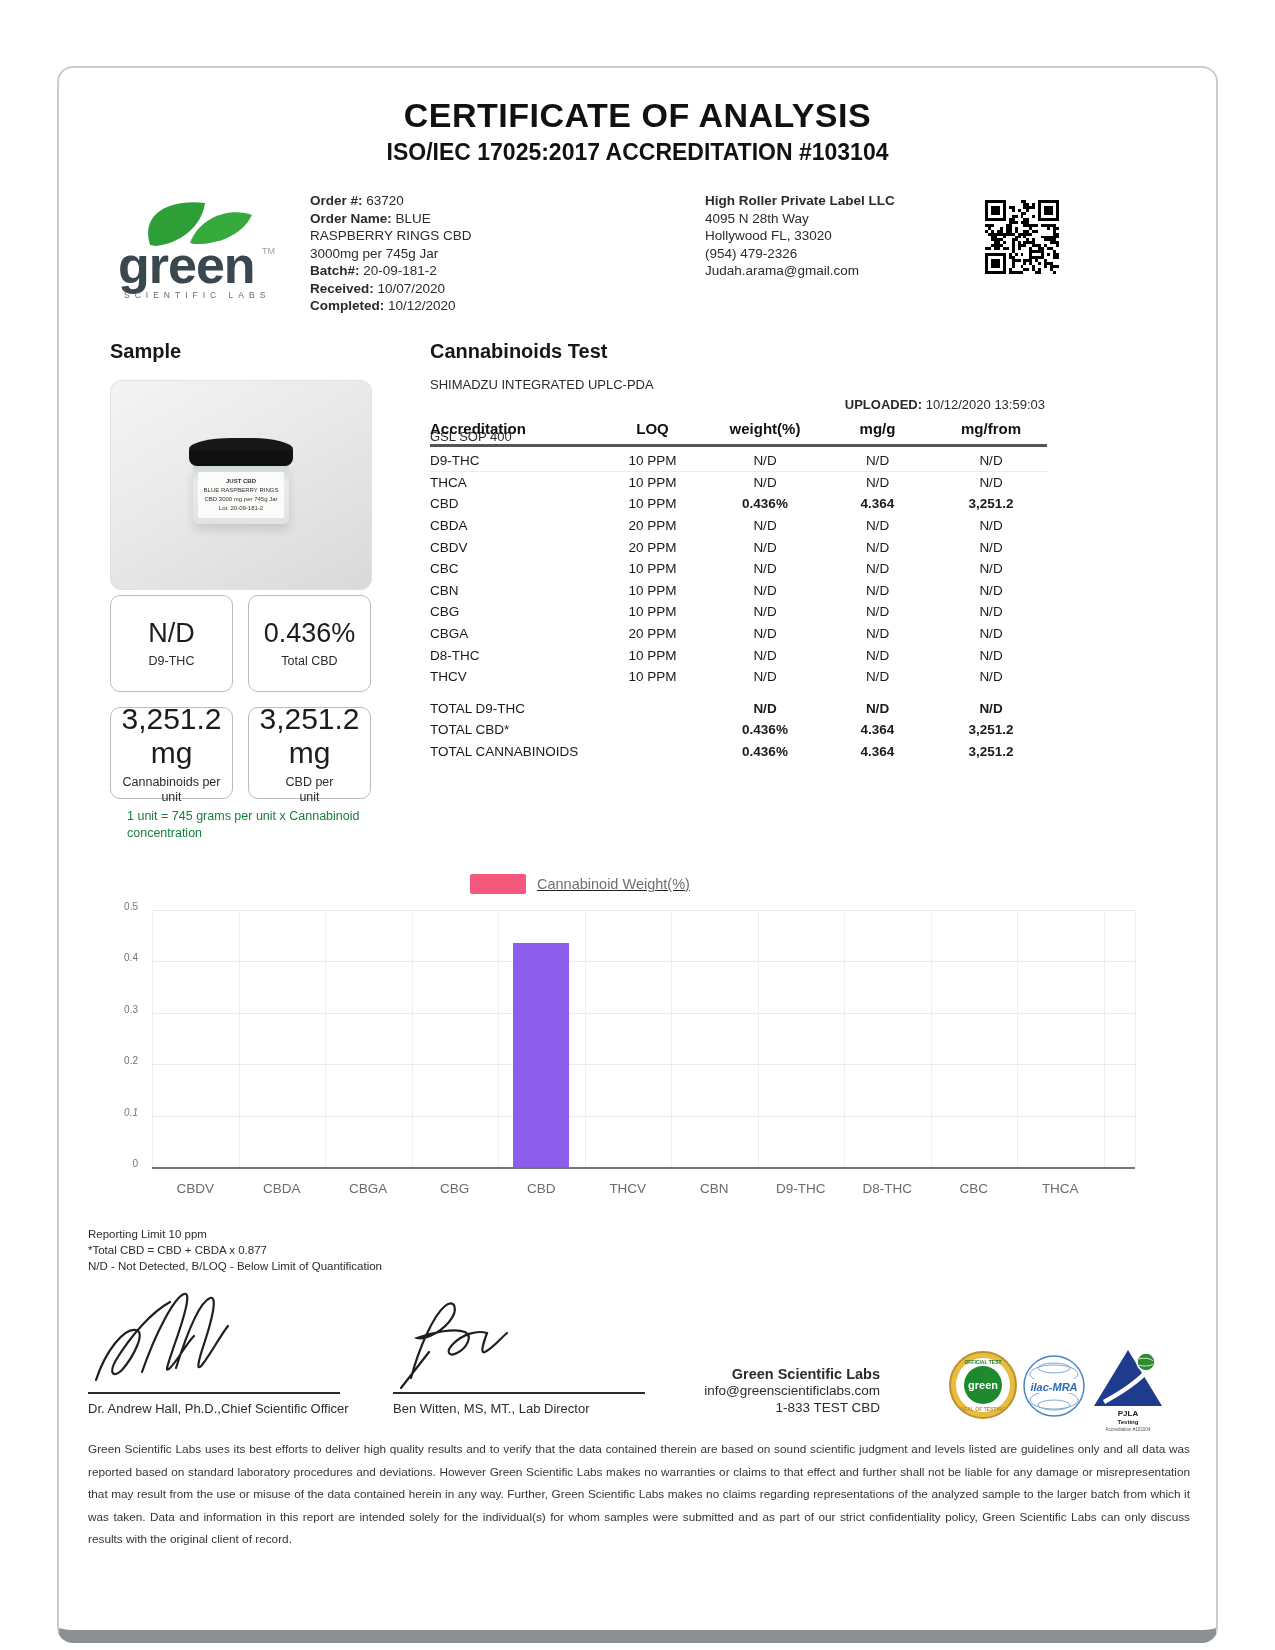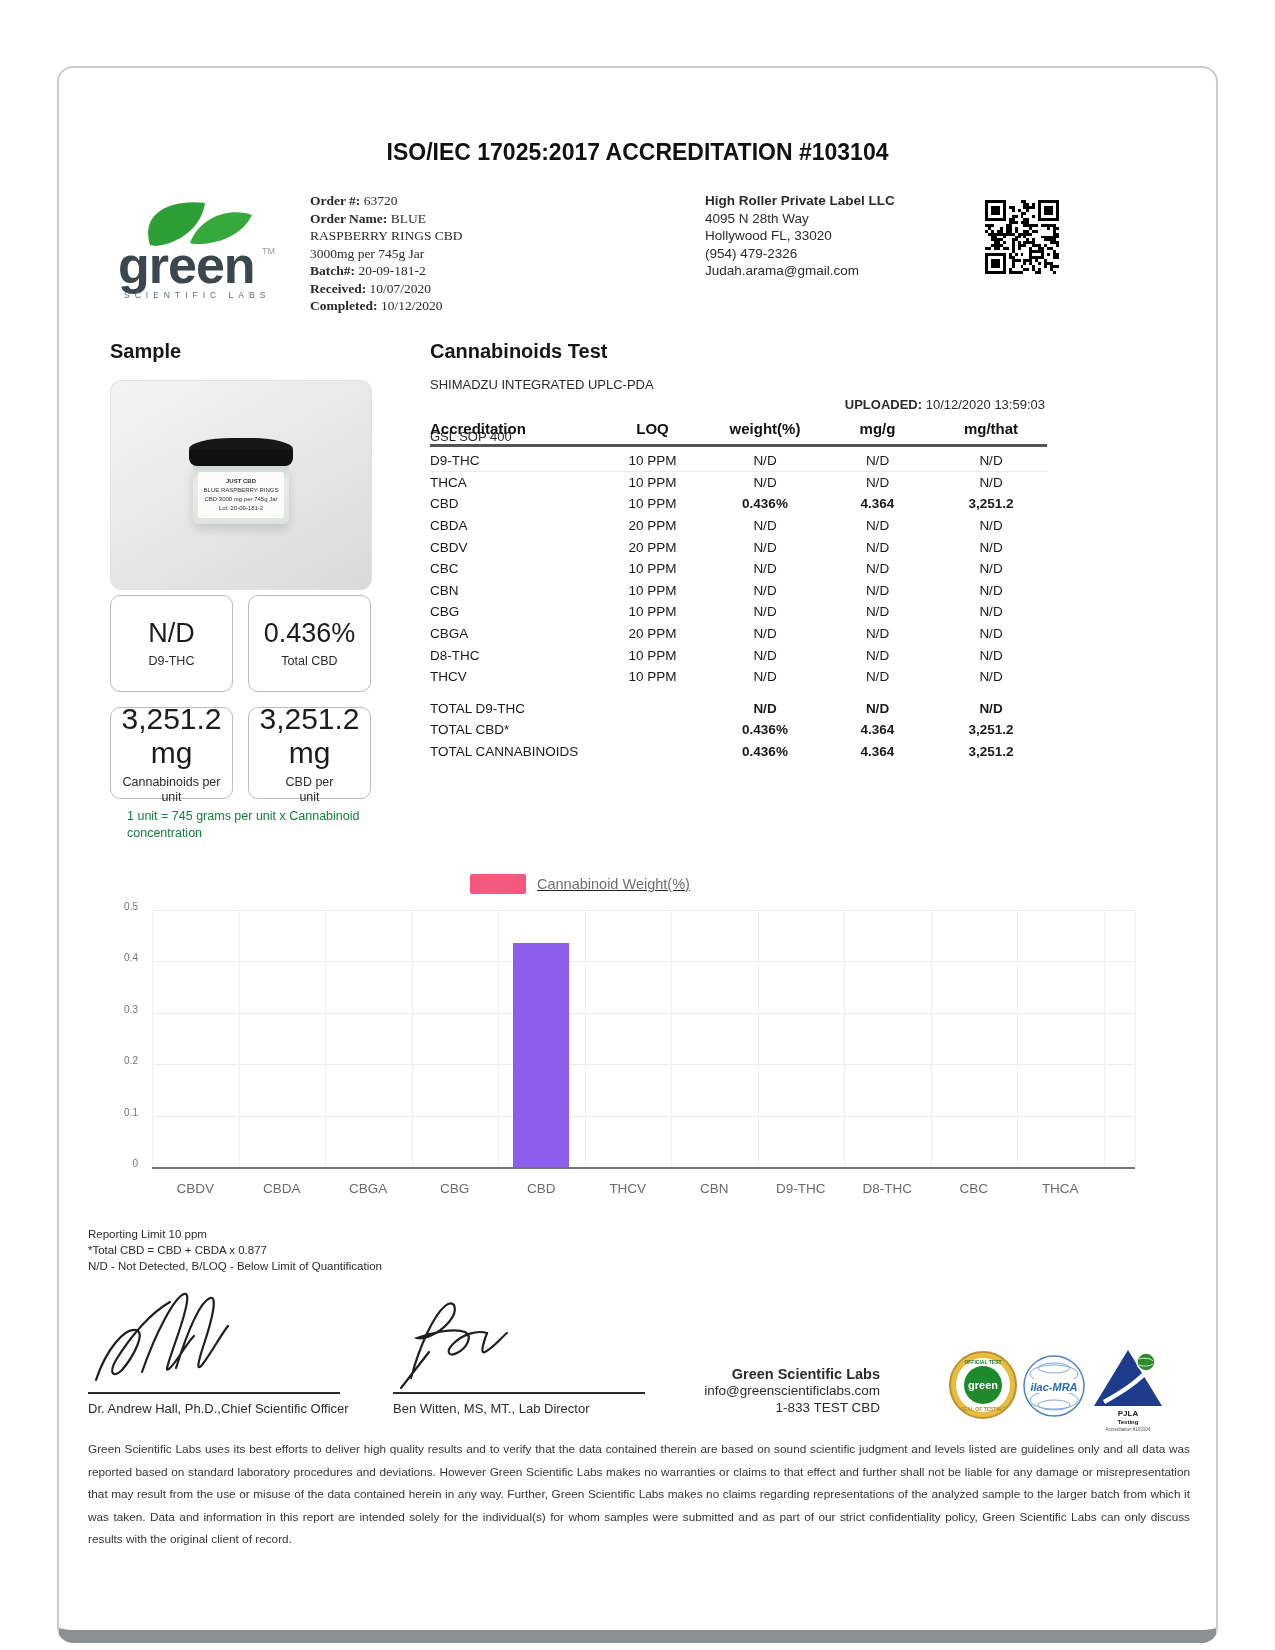--- a/index.html
+++ b/index.html
@@ -10,21 +10,21 @@
     border:2px solid #c9cccf; border-bottom:13px solid #8c9093; border-radius:16px; }
 
   .abs { position:absolute; }
   .b { font-weight:bold; }
 
   .doc-title { left:59px; top:96px; width:1157px; text-align:center;
     font-size:34px; font-weight:800; letter-spacing:.5px; color:#111; }
   .doc-subtitle { left:59px; top:139px; width:1157px; text-align:center;
     font-size:23px; font-weight:bold; color:#111; }
 
-  .order-block { left:310px; top:192px; width:182px; font-size:13.5px; line-height:17.5px; color:#2b2b2b;font-family:Liberation Serif, serif; }
+  .order-block { left:310px; top:192px; width:182px; font-size:13.5px; line-height:17.5px; color:#2b2b2b; }
   .client-block { left:705px; top:192px; width:240px; font-size:13.5px; line-height:17.5px; color:#2b2b2b; }
   .qr { left:985px; top:200px; width:74px; height:74px; }
 
   .section-heading { font-size:20px; font-weight:bold; color:#161616; }
 
   .photo { left:110px; top:380px; width:262px; height:210px; border-radius:12px;
     background:linear-gradient(150deg,#f4f4f4 0%,#e9e9e9 45%,#d9d9d9 100%);
     box-shadow:inset 0 0 0 1px #e2e2e2; overflow:hidden; }
   .jar { position:absolute; left:50%; top:58px; transform:translateX(-50%); width:110px; }
   .jar-lid-top { width:104px; height:22px; margin:0 auto; background:#171717; border-radius:50% / 60%; }
@@ -80,20 +80,21 @@
 
   .disclaimer { left:88px; top:1438px; width:1102px; font-size:11.8px; line-height:22.5px;
     text-align:justify; color:#353535; }
 </style>
 </head>
 <body>
 
 <div id="page">
   <div class="card-border abs"></div>
 
+  <div class="doc-title abs">CERTIFICATE OF ANALYSIS</div>
   <div class="doc-subtitle abs">ISO/IEC 17025:2017 ACCREDITATION #103104</div>
 
   <div class="abs" style="left:110px; top:198px;">
     <svg width="196" height="104" viewBox="0 0 196 104">
       <path d="M40,47 C30,15 60,1 95,5 C92,28 71,45 46,48 Z" fill="#2E9E36"></path>
       <path d="M80,45 C90,18 121,9 142,17 C132,38 106,47 84,46 Z" fill="#35A93C"></path>
       <text x="8" y="85" font-size="52" font-weight="bold" fill="#3A474F" font-family="Liberation Sans, sans-serif" letter-spacing="-1">green</text>
       <text x="152" y="56" font-size="9" fill="#9aa0a3">TM</text>
       <text x="14" y="100" font-size="8.5" letter-spacing="5" fill="#5E6E76" font-family="Liberation Sans, sans-serif">SCIENTIFIC LABS</text>
     </svg>
@@ -381,21 +382,21 @@
     <span class="b">UPLOADED:</span>
     <span>10/12/2020 13:59:03</span>
   </div>
 
   <div class="ctable abs">
     <div class="thead">
       <div>Accreditation</div>
       <div>LOQ</div>
       <div>weight(%)</div>
       <div>mg/g</div>
-      <div>mg/that</div>
+      <div>mg/from</div>
     </div>
     <div style="padding-top:3px;">
         <div class="trow">
           <div class="">D9-THC</div>
           <div class="">10 PPM</div>
           <div class="">N/D</div>
           <div class="">N/D</div>
           <div class="">N/D</div>
         </div>
         <div class="trow">
@@ -501,21 +502,21 @@
     <div style="position:absolute; left:0; top:0; width:1064px; height:350px;">
         <div class="gridline-h" style="left: 64px; top: 42px; width: 983px;"></div>
         <div class="ytick" style="top: 33px;">0.5</div>
         <div class="gridline-h" style="left: 64px; top: 93.4px; width: 983px;"></div>
         <div class="ytick" style="top: 84.4px;">0.4</div>
         <div class="gridline-h" style="left: 64px; top: 144.8px; width: 983px;"></div>
         <div class="ytick" style="top: 135.8px;">0.3</div>
         <div class="gridline-h" style="left: 64px; top: 196.2px; width: 983px;"></div>
         <div class="ytick" style="top: 187.2px;">0.2</div>
         <div class="gridline-h" style="left: 64px; top: 247.6px; width: 983px;"></div>
-        <div class="ytick" style="top: 238.6px;">0.1</div>
+        <div class="ytick" style="top: 238.6px; font-style: italic;">0.1</div>
         <div class="gridline-h zero" style="left: 64px; top: 299px; width: 983px;"></div>
         <div class="ytick" style="top: 290px;">0</div>
         <div class="gridline-v" style="left: 64px; top: 42px; height: 257px;"></div>
         <div class="gridline-v" style="left: 150.5px; top: 42px; height: 257px;"></div>
         <div class="gridline-v" style="left: 237px; top: 42px; height: 257px;"></div>
         <div class="gridline-v" style="left: 323.5px; top: 42px; height: 257px;"></div>
         <div class="gridline-v" style="left: 410px; top: 42px; height: 257px;"></div>
         <div class="gridline-v" style="left: 496.5px; top: 42px; height: 257px;"></div>
         <div class="gridline-v" style="left: 583px; top: 42px; height: 257px;"></div>
         <div class="gridline-v" style="left: 669.5px; top: 42px; height: 257px;"></div>

